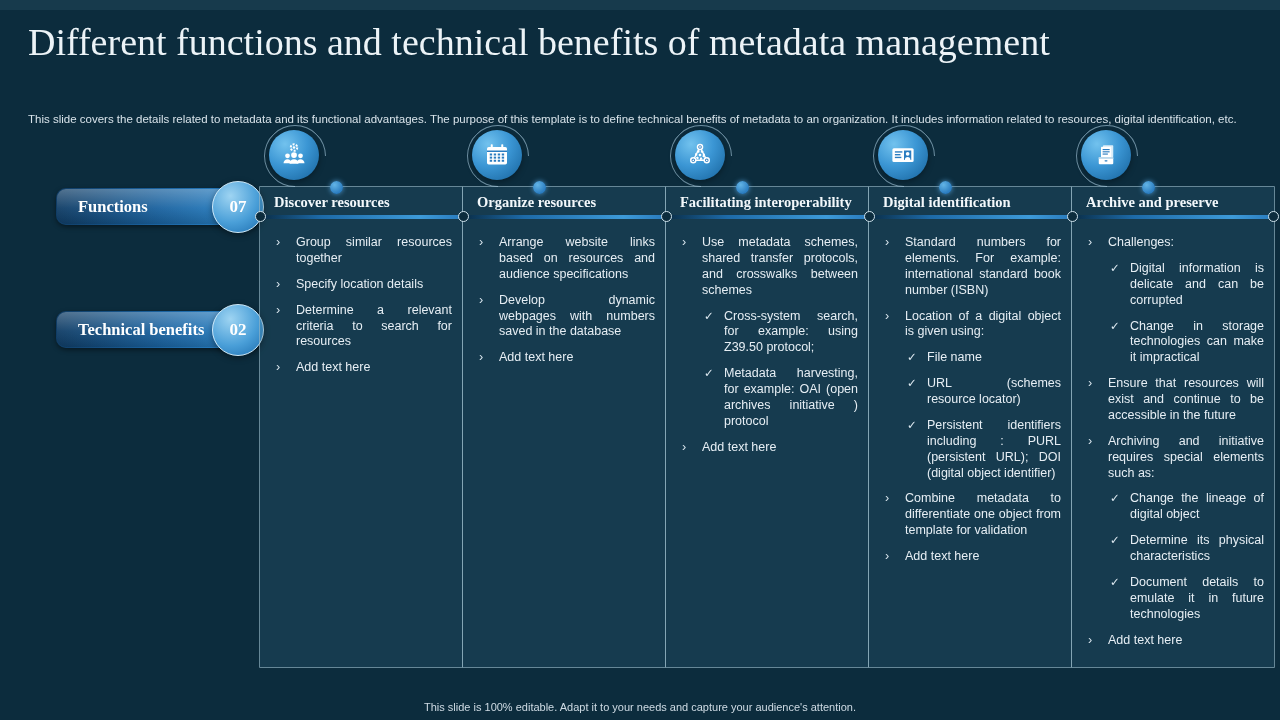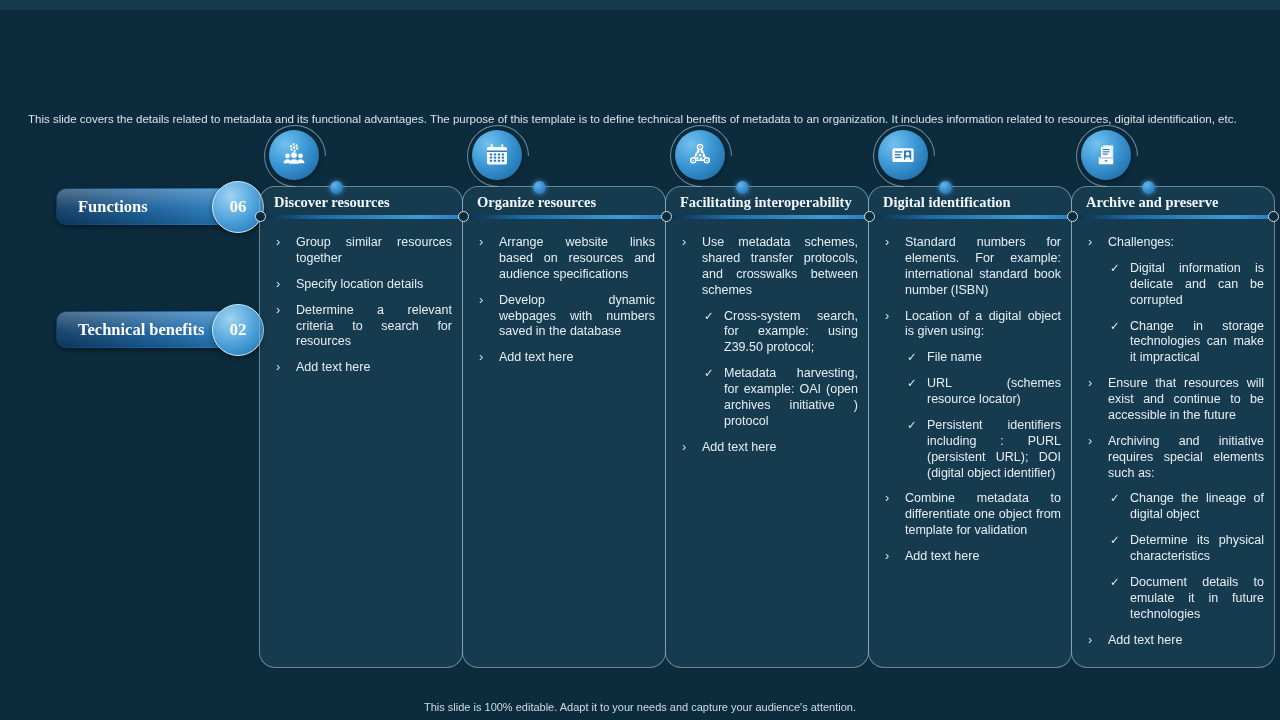--- a/index.html
+++ b/index.html
@@ -23,21 +23,21 @@
   .pill-num{position:absolute;right:-3px;top:-7px;width:50px;height:50px;border-radius:50%;
         background:radial-gradient(circle at 35% 28%,#9ed4f2,#4a9fd8 55%,#1b6cae 100%);
         border:1px solid #cfe9f8;box-shadow:0 2px 6px rgba(0,0,0,.4);
         text-align:center;line-height:50px;font-family:"Liberation Serif",serif;font-weight:700;
         font-size:17px;color:#fff;}
   .pill1{top:188px}.pill2{top:311px}
 
   
   .columns{position:absolute;left:259px;top:186px;width:1016px;height:482px;display:flex;}
   .column{position:relative;flex:1 1 0;margin-left:-1px;border:1px solid rgba(170,198,212,.55);
-        border-radius:16px;background:rgba(52,100,126,.28);}
+        border-radius:1px;background:rgba(52,100,126,.28);}
   .column:first-child{margin-left:0;}
 
   .icon-circle{position:absolute;top:-57px;left:9px;width:50px;height:50px;border-radius:50%;
         display:flex;align-items:center;justify-content:center;
         background:radial-gradient(circle at 32% 28%,#72c2ee,#3b96d4 45%,#15619a 100%);
         box-shadow:0 2px 6px rgba(0,0,0,.35);}
   .icon-ring{position:absolute;top:-62px;left:4px;width:60px;height:60px;border-radius:50%;
         border:1px solid rgba(190,225,245,.55);border-bottom-color:transparent;transform:rotate(-45deg);}
   .top-dot{position:absolute;top:-6px;left:70px;width:13px;height:13px;border-radius:50%;
         background:radial-gradient(circle at 35% 30%,#63b4e6,#2a7cc0 70%);
@@ -60,25 +60,26 @@
   .item .item-text{flex:1;text-align:justify;padding-right:4px;}
 
   .footer{position:absolute;left:0;right:0;bottom:7px;text-align:center;font-size:11px;color:#cfdbe4;}
 </style>
 </head>
 <body>
 
 <div class="slide">
   <div class="topstrip"></div>
 
+  <h1 class="title">Different functions and technical benefits of metadata management</h1>
   <div class="subtitle">This slide covers the details related to metadata and its functional advantages. The purpose of this template is to define technical benefits of metadata to an organization. It includes information related to resources, digital identification, etc.</div>
 
   <div class="pill pill1">
     <span class="pill-label">Functions</span>
-    <span class="pill-num">06</span>
+    <span class="pill-num">07</span>
   </div>
   <div class="pill pill2">
     <span class="pill-label">Technical benefits</span>
     <span class="pill-num">02</span>
   </div>
 
   <div class="columns">
       <div class="column">
         <div class="icon-ring"></div>
         <div class="icon-circle">

